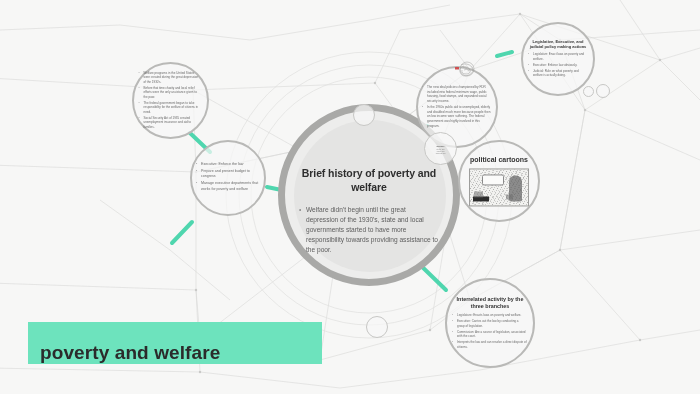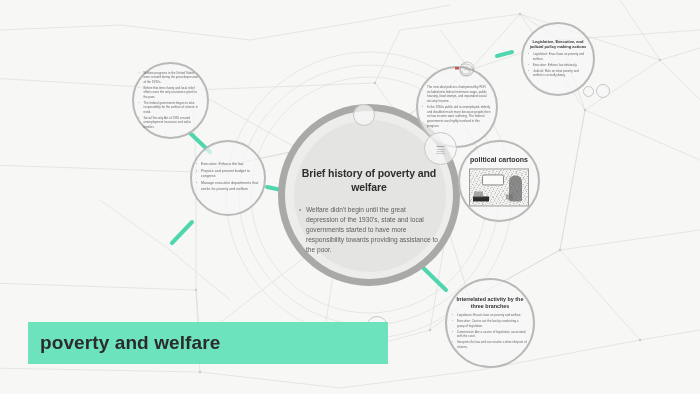--- a/index.html
+++ b/index.html
@@ -201,24 +201,24 @@
   #scribble {
     position: absolute;
     left: 452px; top: 58px;
     width: 26px; height: 22px;
   }
 
   
   #title-banner {
     position: absolute;
     left: 28px; top: 322px;
-    width: 360px; height: 42px;
+    width: 294px; height: 42px;
     background: #6de3bd;
     display: flex;
-    align-items: center;
+    align-items: flex-end;
   }
   #title-banner .banner-text {
     font-size: 19px;
     font-weight: bold;
     color: #2b2b2b;
     padding-left: 12px;
     letter-spacing: 0.1px;
   }
 </style>
 </head>

